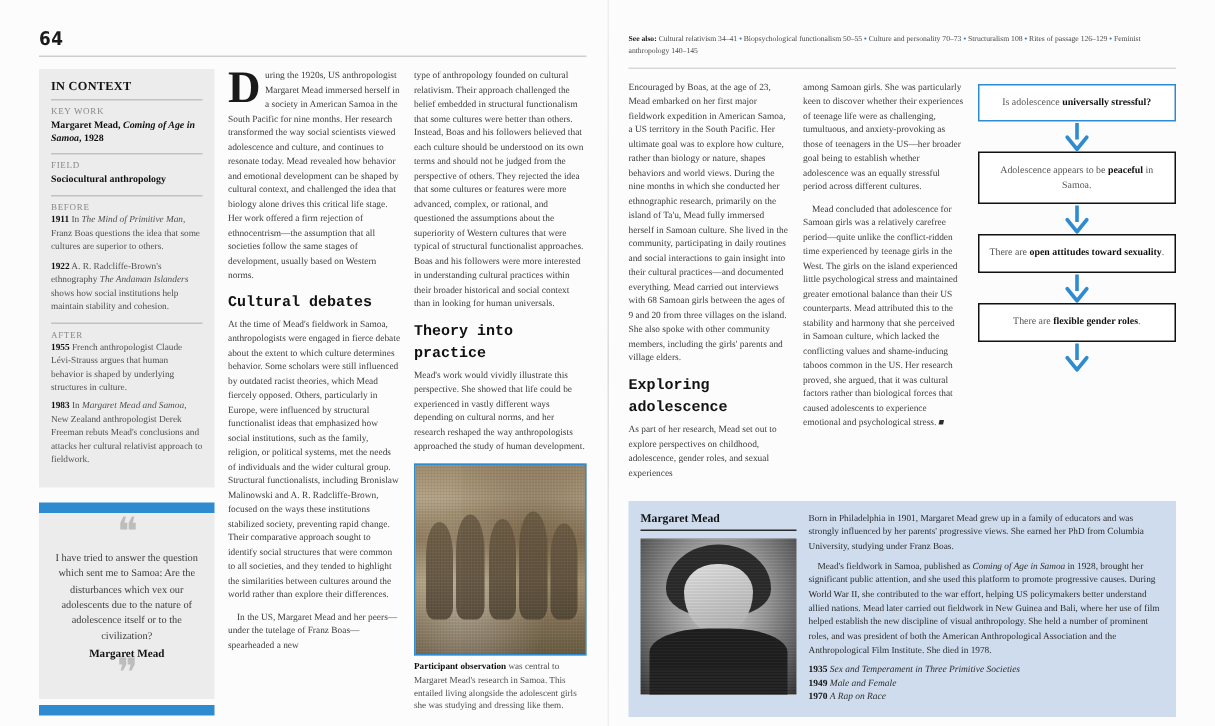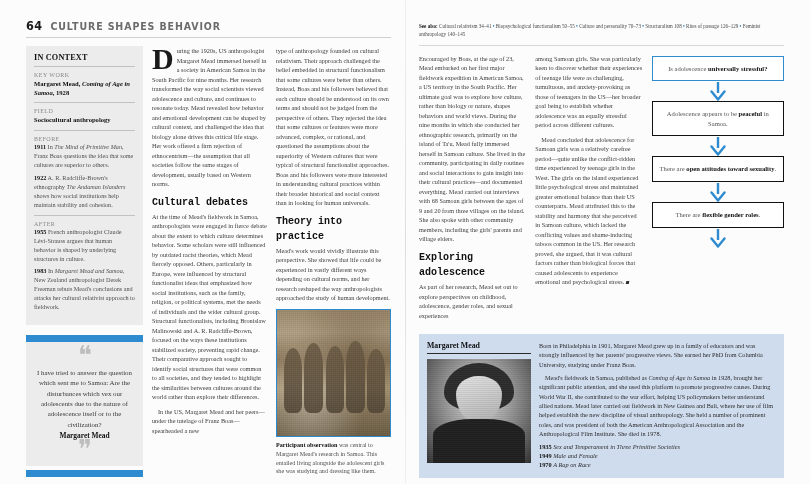--- a/index.html
+++ b/index.html
@@ -26,21 +26,21 @@
 
   
   .runhead {
     display: flex; align-items: baseline;
     font-family: "DejaVu Sans Condensed","Liberation Sans", sans-serif;
     font-weight: bold;
     letter-spacing: .4px;
     padding-bottom: 4px;
     border-bottom: 1px solid #cfcfcf;
   }
-  .runhead-left  { justify-content: flex-start; }
+  .runhead-left  { justify-content: flex-start; flex-direction: column; }
   .runhead-right { justify-content: flex-end; }
   .folio {
     font-size: 12.5px; color: #1a1a1a;
   }
   .runhead-title {
     font-size: 10.5px; color: #6b6b6b;
     text-transform: uppercase;
     letter-spacing: .9px;
   }
   .runhead-left .runhead-title { margin-left: 8px; }
@@ -310,21 +310,20 @@
 </style>
 </head>
 <body>
 
 <div id="spread">
 
   <div class="page page-left">
 
     <div class="runhead runhead-left">
       <span class="folio">64</span>
-      <span class="runhead-title">CULTURE SHAPES BEHAVIOR</span>
     </div>
 
     <div class="body-left">
 
       <div class="col-incontext">
         <div class="incontext">
           <h3>IN CONTEXT</h3>
 
           <div class="ic-label">KEY WORK</div>
           <div class="ic-value"><span>Margaret Mead, </span><i>Coming of Age in Samoa</i><span>, 1928</span></div>

